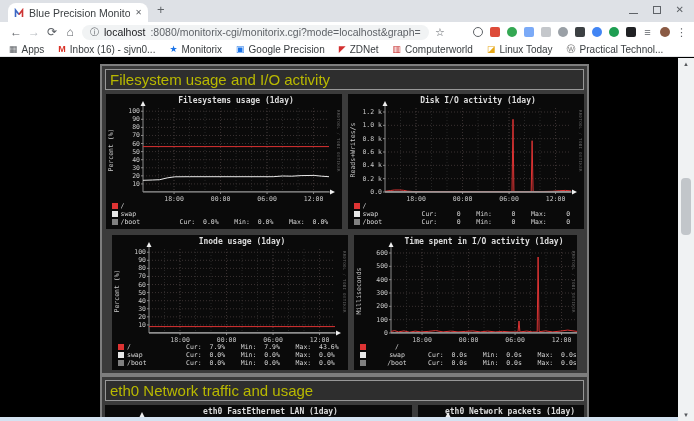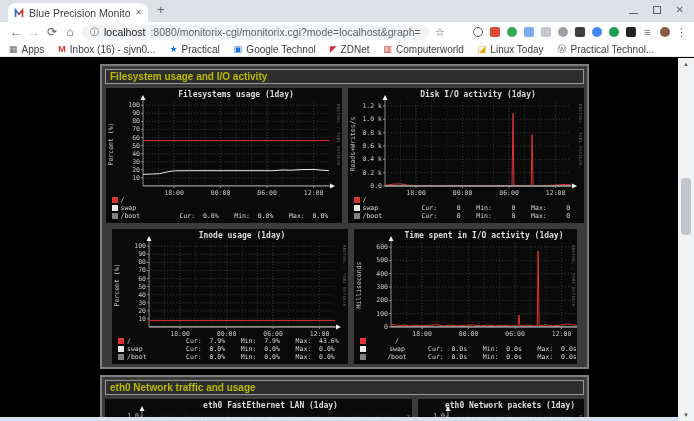--- a/index.html
+++ b/index.html
@@ -38,21 +38,21 @@
                 color:#3c4043;border-bottom:1px solid #e4e6e8}
   .bm{display:flex;align-items:center;gap:4px;white-space:nowrap}
   .bm-ic{font-size:9px;line-height:9px}
   .bm-spacer{flex:1}
 
   
   .content{position:absolute;top:58px;left:0;width:678px;height:359px;background:#000;overflow:hidden}
   .section{position:absolute;left:100px;width:489px;background:#3b3b3b;
            border:2px solid #7e7e7e;padding:3px}
   .sec-header{border:1px solid #979797;background:#2e2e2e;padding:1px 4px;
-              font-weight:bold;font-size:10px;margin-bottom:4px}
+              font-weight:normal;font-size:15px;margin-bottom:4px}
   .sec-body{display:flex;flex-wrap:wrap;gap:6px;justify-content:center}
   .gpanel{position:relative;background:#0a0a0a;font-family:"DejaVu Sans Mono",monospace;overflow:hidden}
   .gwm{position:absolute;top:16px;right:1px;writing-mode:vertical-rl;font-size:4px;
        letter-spacing:.4px;color:#616161}
   .glegend{position:absolute;left:6px;top:108px;right:2px;font-size:6.5px;line-height:8px;color:#d6d6d6}
   .lrow{display:flex;align-items:center;gap:3px;white-space:pre}
   .lsq{width:6px;height:6px;flex:0 0 6px}
   .lname{flex:0 0 56px;overflow:hidden}
   .lvals{white-space:pre}
 
@@ -139,25 +139,25 @@
       <span class="bm">
         <span class="bm-ic" style="color: rgb(95, 99, 104);">▦</span>
         <span>Apps</span>
       </span>
       <span class="bm">
         <span class="bm-ic" style="color: rgb(217, 48, 37); font-weight: bold;">M</span>
         <span>Inbox (16) - sjvn0...</span>
       </span>
       <span class="bm">
         <span class="bm-ic" style="color: rgb(26, 115, 232);">★</span>
-        <span>Practical</span>
+        <span>Monitorix</span>
       </span>
       <span class="bm">
         <span class="bm-ic" style="color: rgb(26, 115, 232);">▣</span>
-        <span>Google Technol</span>
+        <span>Google Precision</span>
       </span>
       <span class="bm">
         <span class="bm-ic" style="color: rgb(211, 47, 47);">◤</span>
         <span>ZDNet</span>
       </span>
       <span class="bm">
         <span class="bm-ic" style="color: rgb(198, 40, 40);">▥</span>
         <span>Computerworld</span>
       </span>
       <span class="bm">

